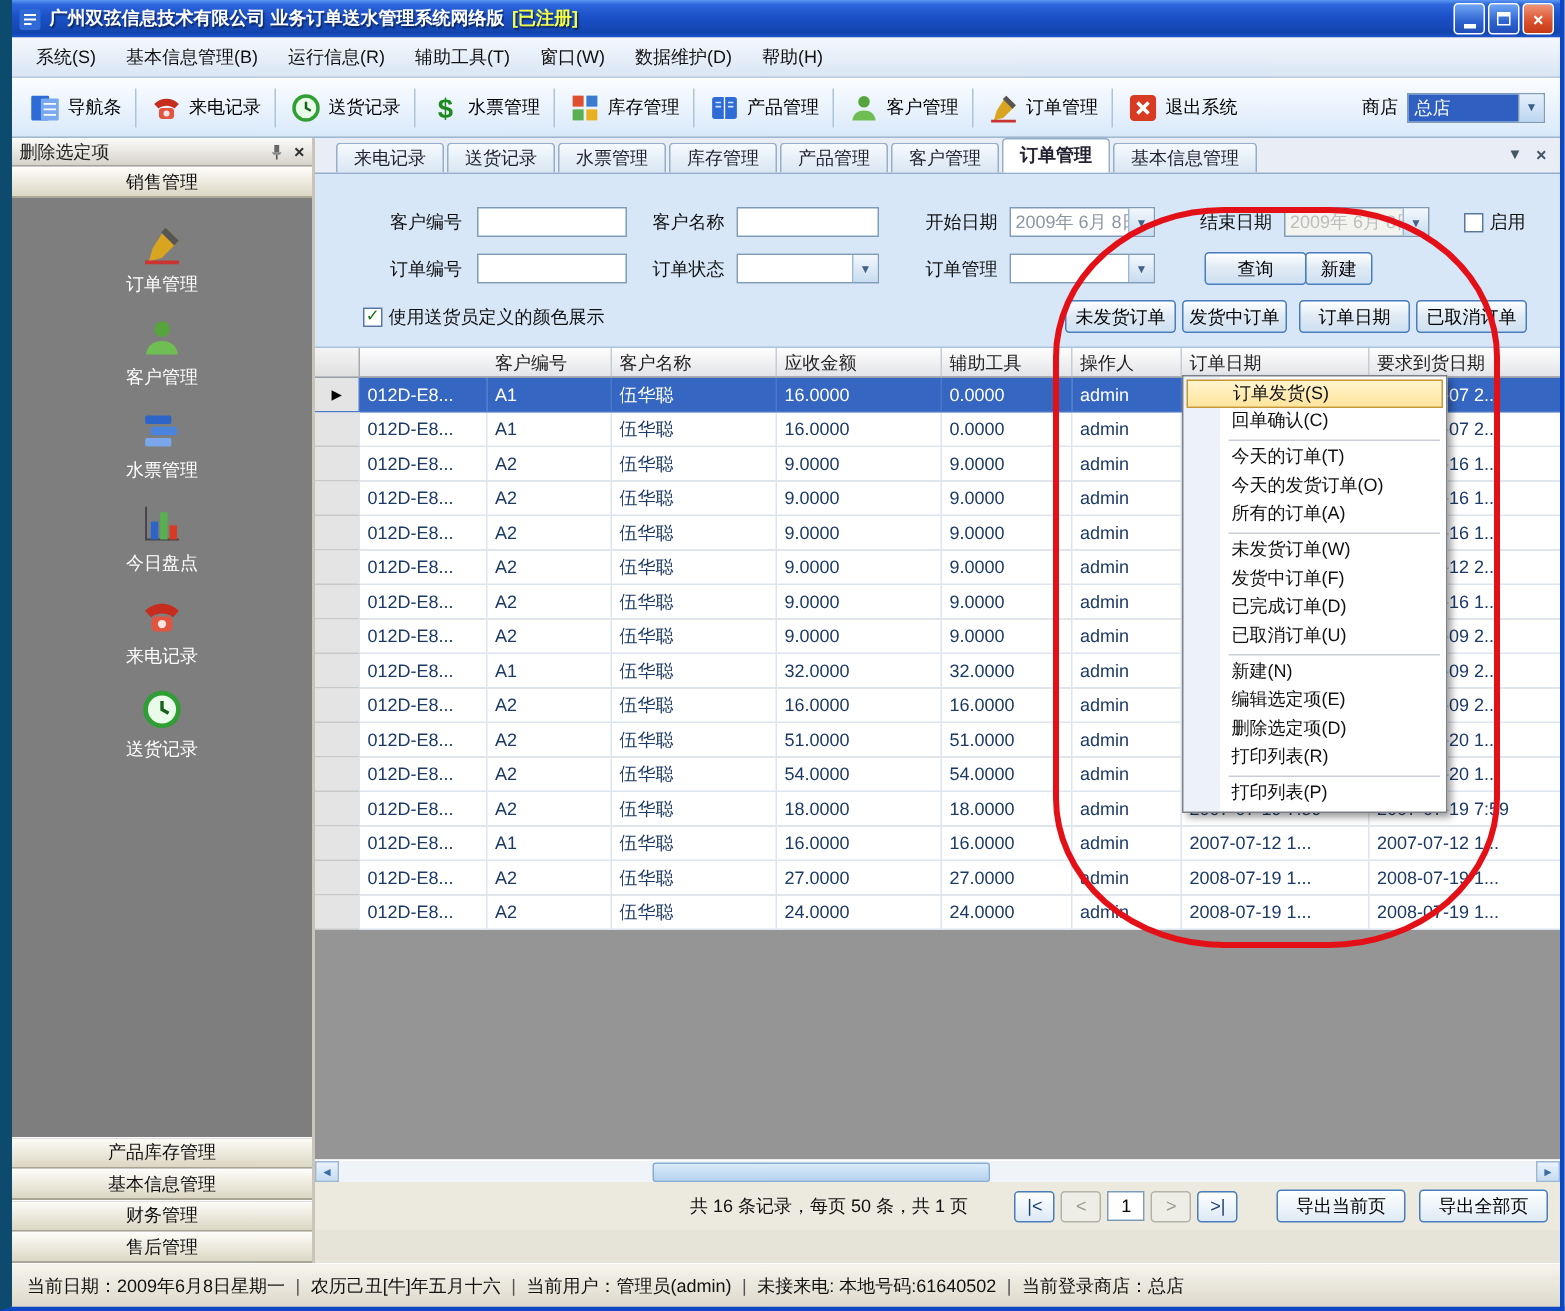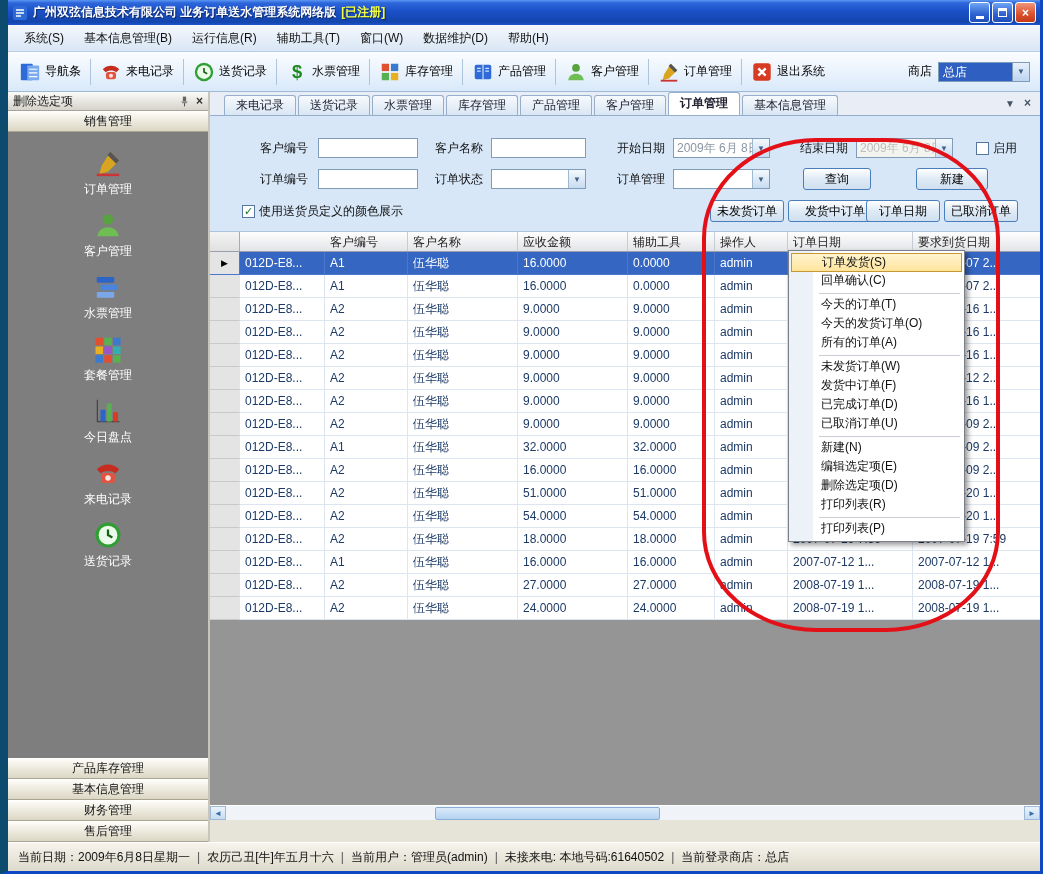--- a/index.html
+++ b/index.html
@@ -281,36 +281,20 @@
                 <rect x="3" y="4" width="14" height="4.5" rx="1" fill="#2d64c8"></rect>
                 <rect x="6" y="10" width="14" height="4.5" rx="1" fill="#4b84dd"></rect>
                 <rect x="3" y="16" width="14" height="4.5" rx="1" fill="#7aa7ea"></rect>
               </svg>
             </span>
             <span class="sb-lbl">水票管理</span>
           </div>
           <div class="sb-item">
             <span class="sb-icon">
               <svg viewBox="0 0 24 24">
-                <rect x="2" y="3" width="6" height="6" fill="#e05030"></rect>
-                <rect x="9" y="3" width="6" height="6" fill="#58b050"></rect>
-                <rect x="16" y="3" width="6" height="6" fill="#3a7bd0"></rect>
-                <rect x="2" y="10" width="6" height="6" fill="#e8b020"></rect>
-                <rect x="9" y="10" width="6" height="6" fill="#9a55c8"></rect>
-                <rect x="16" y="10" width="6" height="6" fill="#30b0b0"></rect>
-                <rect x="2" y="17" width="6" height="6" fill="#3a7bd0"></rect>
-                <rect x="9" y="17" width="6" height="6" fill="#e05030"></rect>
-                <rect x="16" y="17" width="6" height="6" fill="#58b050"></rect>
-              </svg>
-            </span>
-            <span class="sb-lbl">套餐管理</span>
-          </div>
-          <div class="sb-item">
-            <span class="sb-icon">
-              <svg viewBox="0 0 24 24">
                 <path d="M3.5 3v17.5H21" stroke="#444" fill="none"></path>
                 <rect x="6" y="11" width="4" height="9.5" fill="#2d64c8"></rect>
                 <rect x="11" y="6" width="4" height="14.5" fill="#58b050"></rect>
                 <rect x="16" y="13" width="4" height="7.5" fill="#d83a22"></rect>
               </svg>
             </span>
             <span class="sb-lbl">今日盘点</span>
           </div>
           <div class="sb-item">
             <span class="sb-icon">
@@ -385,27 +369,27 @@
         <div class="dropdown" style="left:281px;top:53px;width:95px">
           <span class="dd-text"></span>
           <span class="dd-btn">▼</span>
         </div>
         <span class="f-lbl" style="left:407px;top:53px">订单管理</span>
         <div class="dropdown" style="left:463px;top:53px;width:97px">
           <span class="dd-text"></span>
           <span class="dd-btn">▼</span>
         </div>
         <button class="btn" style="left:593px;top:52px;width:68px">查询</button>
-        <button class="btn" style="left:706px;top:52px;width:72px">新建</button>
+        <button class="btn" style="left:660px;top:52px;width:45px">新建</button>
 
         <span class="chk" style="left:32px;top:87px">
           <span class="chk-box">✓</span>
           <span>使用送货员定义的颜色展示</span>
         </span>
-        <span id="status-filter-buttons"><button class="btn" style="left: 500px; top: 84px; width: 74px;">未发货订单</button><button class="btn" style="left: 578px; top: 84px; width: 94px;">发货中订单</button><button class="btn" style="left: 656px; top: 84px; width: 74px;">订单日期</button><button class="btn" style="left: 734px; top: 84px; width: 74px;">已取消订单</button></span>
+        <span id="status-filter-buttons"><button class="btn" style="left: 500px; top: 84px; width: 74px;">未发货订单</button><button class="btn" style="left: 578px; top: 84px; width: 70px;">发货中订单</button><button class="btn" style="left: 656px; top: 84px; width: 74px;">订单日期</button><button class="btn" style="left: 734px; top: 84px; width: 74px;">已取消订单</button></span>
       </div>
 
       <div class="gridwrap">
         <div class="ghead" id="ghead">
             <div class="gcell sel-col"></div>
             <div class="gcell" style="width: 85px; margin-top: 40px;">ID</div>
             <div class="gcell" style="width: 83px;">客户编号</div>
             <div class="gcell" style="width: 110px;">客户名称</div>
             <div class="gcell" style="width: 110px;">应收金额</div>
             <div class="gcell" style="width: 87px;">辅助工具</div>
@@ -592,20 +576,34 @@
             </div>
           </div>
       </div>
 
       <div class="hscroll">
         <span class="hs-btn left">◄</span>
         <span class="hs-thumb"></span>
         <span class="hs-btn right">►</span>
       </div>
 
+      <div class="pager">
+        <span class="pg-summary">共 16 条记录，每页 50 条，共 1 页</span>
+        <span class="pg-btns">
+          <button class="pg-btn">|&lt;</button>
+          <button class="pg-btn dis">&lt;</button>
+          <span class="pg-page">1</span>
+          <button class="pg-btn dis">&gt;</button>
+          <button class="pg-btn">&gt;|</button>
+        </span>
+        <span class="pg-exports">
+          <button class="x-btn">导出当前页</button>
+          <button class="x-btn">导出全部页</button>
+        </span>
+      </div>
       <div class="bottomstrip"></div>
     </div>
   </div>
 
   <div class="statusbar" id="statusbar">
       <span class="st-seg">当前日期：2009年6月8日星期一</span>
       <span class="st-sep">|</span>
       <span class="st-seg">农历己丑[牛]年五月十六</span>
       <span class="st-sep">|</span>
       <span class="st-seg">当前用户：管理员(admin)</span>

